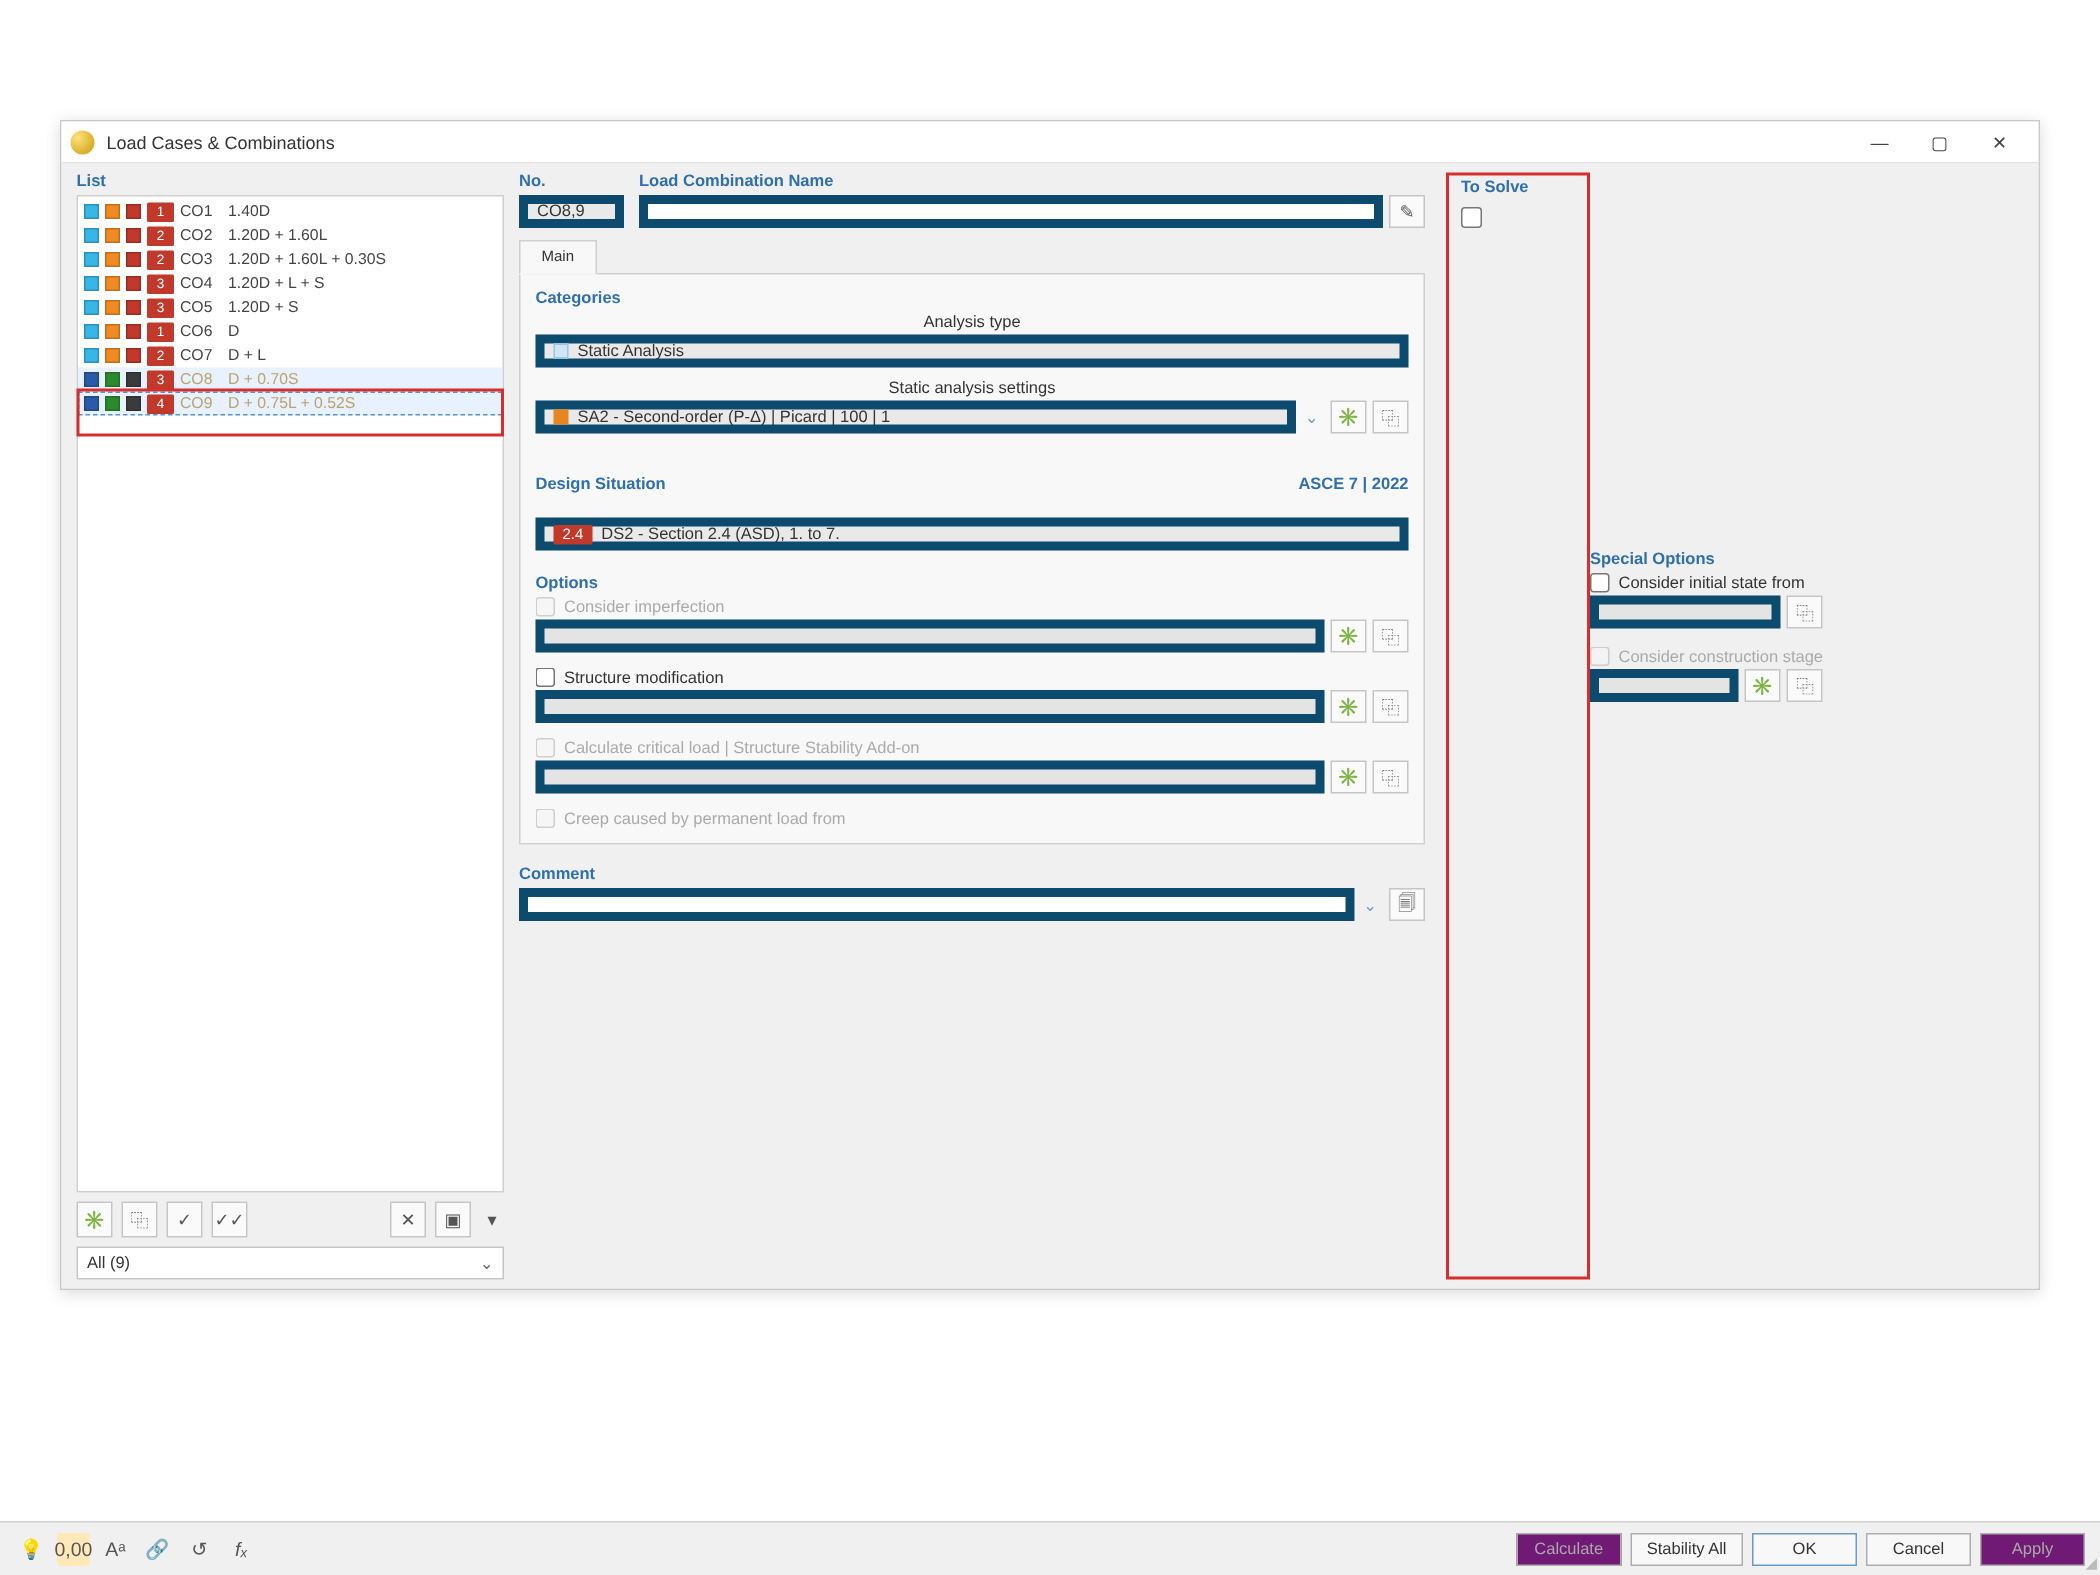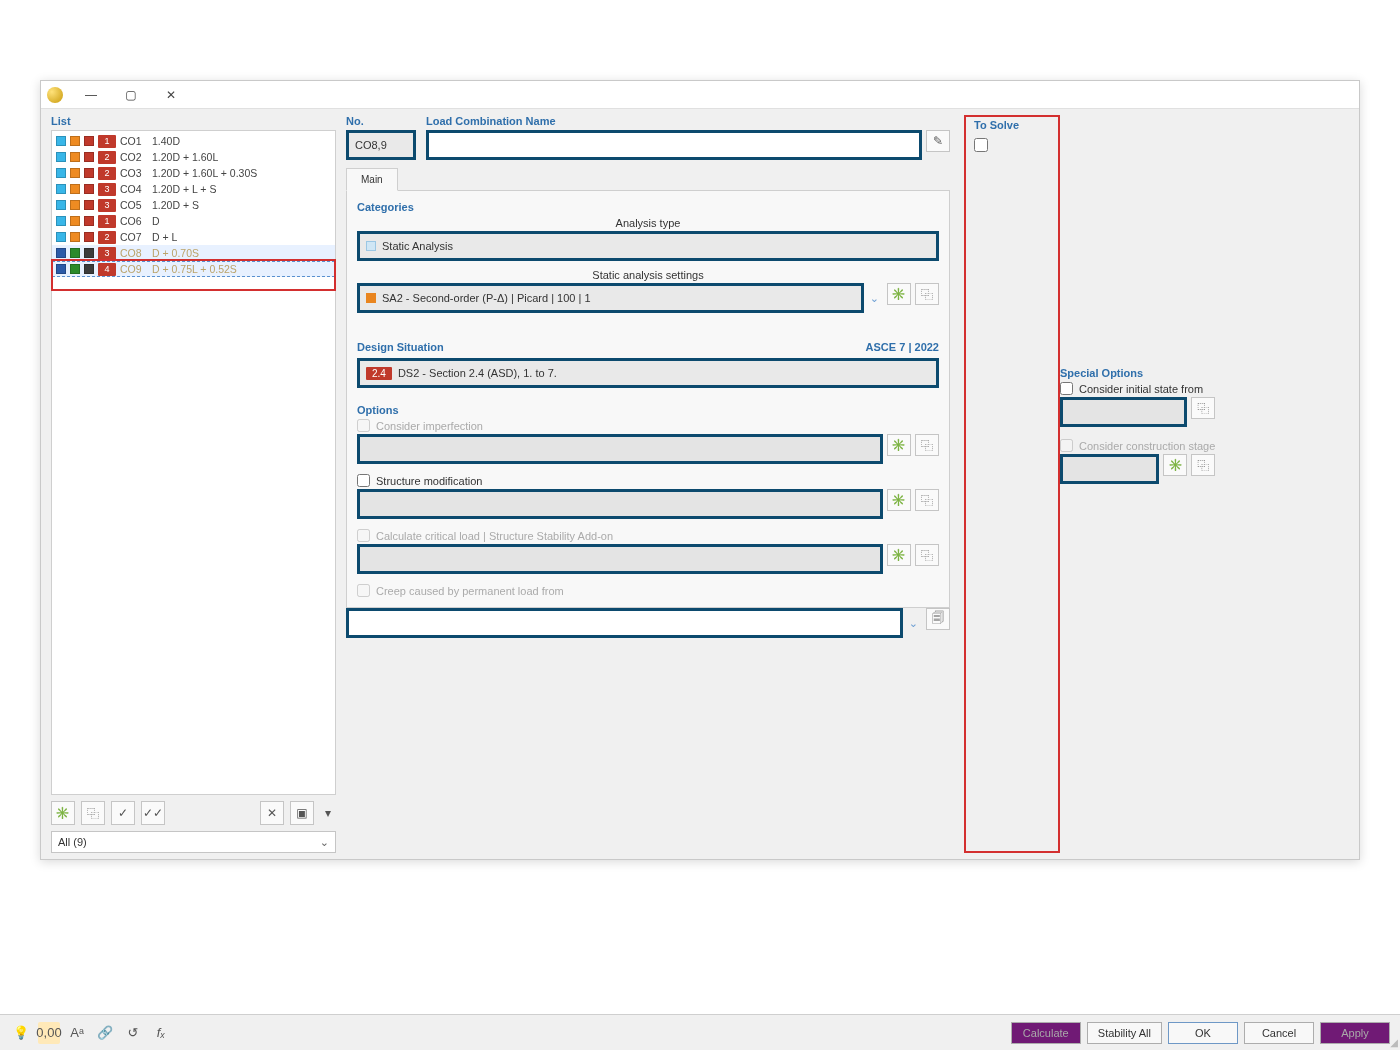--- a/index.html
+++ b/index.html
@@ -32,21 +32,21 @@
   .list-row.sel.dashed::after { content:""; position:absolute; inset:0; border:1px dashed #5a91d0; pointer-events:none; }
   .redbox { position: absolute; border: 2px solid #d32f2f; pointer-events: none; }
   .leftbottom { padding-top: 6px; }
   .icon-bar { display: flex; align-items: center; gap: 6px; }
   .icon-btn { width: 24px; height: 24px; border: 1px solid #c5c5c5; background: #fafafa; display:flex; align-items:center; justify-content:center; color:#555; font-size:12px; cursor:pointer; }
   .icon-bar .spacer { flex:1; }
   .drop { border:1px solid #c5c5c5; background:#fff; height:22px; font-size:11px; padding:0 6px; display:flex; align-items:center; }
   .drop::after { content:"⌄"; margin-left:auto; color:#666; }
   .form-row { display:flex; gap:10px; margin-bottom:8px; }
   .form-col { display:flex; flex-direction:column; flex:1; }
-  .field { border:3px solid #0c4a6e; background:#fff; height:22px; padding:12px 6px; display:flex; align-items:center; font-size:11px; }
+  .field { border:6px solid #0c4a6e; background:#fff; height:22px; padding:0 6px; display:flex; align-items:center; font-size:11px; }
   .field.gray { background:#e9e9e9; color:#333; }
   .field.disabled { background:#e4e4e4; color:#888; }
   .iconpill { width:24px; height:22px; border:1px solid #c5c5c5; background:#fafafa; display:flex; align-items:center; justify-content:center; margin-left:4px; color:#555; font-size:12px; cursor:pointer; }
   .inner-tabs { display:flex; margin-top:2px; }
   .inner-tab { padding:5px 14px; border:1px solid #cfcfcf; background:#eaeaea; font-size:10px; cursor:pointer; }
   .inner-tab.active { background:#f8f8f8; border-bottom-color:#f8f8f8; }
   .panel { border:1px solid #cfcfcf; border-top:none; background:#f8f8f8; padding:8px 10px; }
   .ck { display:flex; align-items:center; gap:6px; font-size:11px; color:#333; }
   .ck input { width:13px; height:13px; }
   .ck.dim { color:#aaa; }
@@ -60,20 +60,21 @@
   .midscroll { flex:1; overflow:auto; padding-right:4px; }
 </style>
 </head>
 <body>
 
 <div class="screen">
   <div class="window">
 
     <div class="titlebar">
       <div class="app-icon"></div>
+      <div class="title">Load Cases &amp; Combinations</div>
       <div class="winbtn">—</div>
       <div class="winbtn">▢</div>
       <div class="winbtn">✕</div>
     </div>
 
 
     <div class="client">
 
       <div class="leftcol" style="position:relative;">
         <div class="section-label">List</div>
@@ -206,21 +207,21 @@
               <span style="align-self:center;margin:0 4px 0 6px;color:#6b9ed3;">⌄</span>
               <div class="iconpill">✳️</div>
               <div class="iconpill">⿻</div>
             </div>
 
             <div style="display:flex; align-items:baseline; margin-top:28px;">
               <div class="section-label">Design Situation</div>
               <div style="flex:1"></div>
               <div style="color:#2f6fab;font-weight:600;font-size:11px;">ASCE 7 | 2022</div>
             </div>
-            <div class="field gray" style="margin-top:2px;">
+            <div class="field gray" style="margin-top:13px;">
               <span class="dsbadge">2.4</span>
               <span>DS2 - Section 2.4 (ASD), 1. to 7.</span>
             </div>
 
             <div class="section-label" style="margin-top:16px;">Options</div>
 
             <label class="ck dim">
                 <input type="checkbox" disabled="" style="">
                 <span>Consider imperfection</span>
               </label>
@@ -249,20 +250,21 @@
               <div class="iconpill">✳️</div>
               <div class="iconpill">⿻</div>
             </div>
 
             <label class="ck dim">
                 <input type="checkbox" disabled="" style="">
                 <span>Creep caused by permanent load from</span>
               </label>
           </div>
 
+          <div class="section-label" style="margin-top:14px;">Comment</div>
           <div style="display:flex;">
             <div class="field" style="flex:1;"></div>
             <span style="align-self:center;margin:0 4px 0 6px;color:#6b9ed3;">⌄</span>
             <div class="iconpill">🗐</div>
           </div>
         </div>
       </div>
 
       <div class="rightcol" style="position:relative;">
         <div style="position:relative; border:2px solid #d32f2f; padding:2px 8px 8px 8px; width:96px;">

